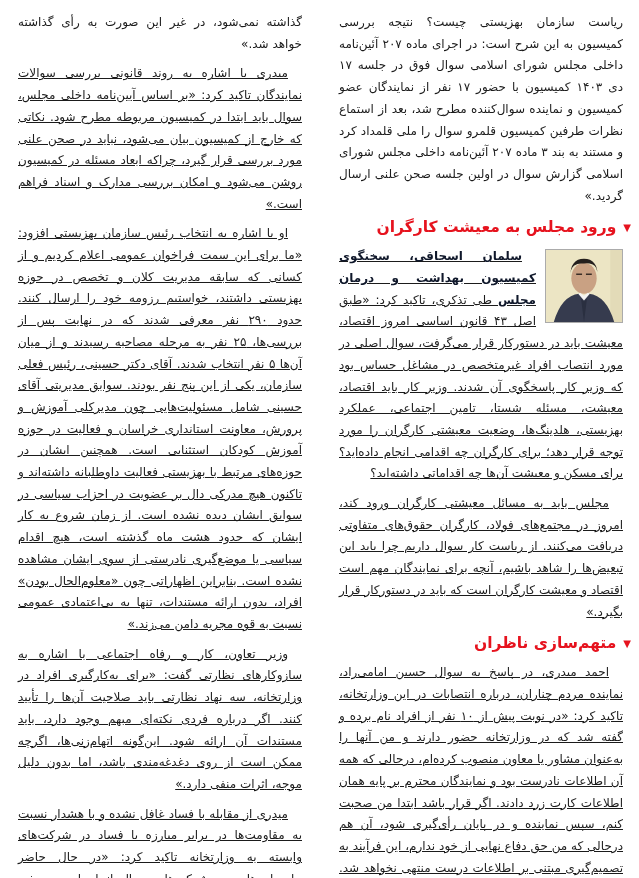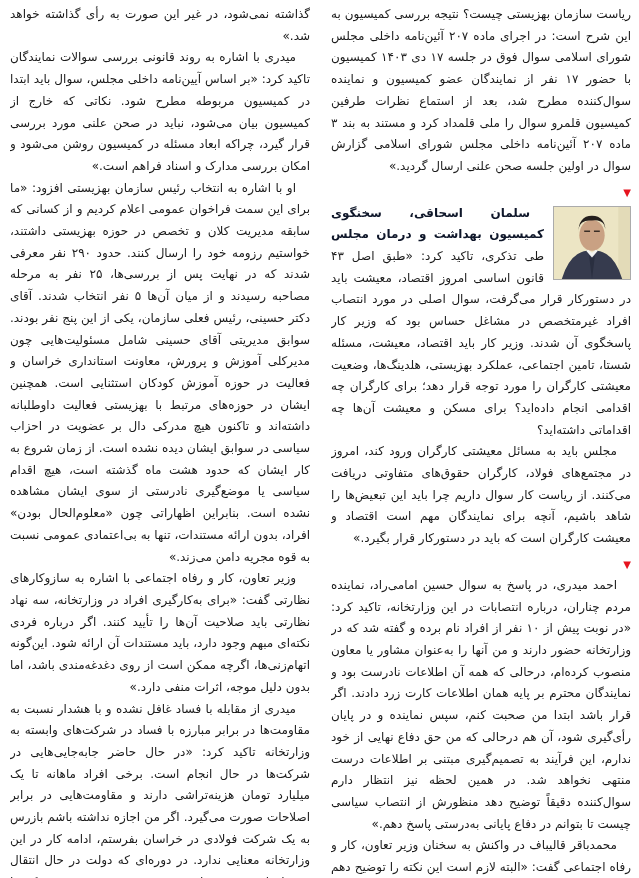--- a/index.html
+++ b/index.html
@@ -17,22 +17,22 @@
     background:#ffffff;
   }
   .columns { display:flex; gap:21px; height:100%; }
   .col {
     flex:0 0 300px; width:300px;
     text-align:justify;
     font-size:12px;
     line-height:21.7px;
     overflow:hidden;
   }
-  .col p { margin:0; }
-  .col p.indent { text-indent:14px; }
+  .col p { margin:8px; }
+  .col p.indent { text-indent:14px;text-decoration:underline; }
   h2.section-head {
     display:flex; align-items:center; gap:7px;
     margin:9px 0 6px 0;
     color:#e6131e;
     font-size:15.5px; font-weight:bold;
     line-height:22px;
     text-align:right;
   }
   .tri {
     color:#e6131e;
@@ -56,20 +56,21 @@
 <body>
 
 <div class="page">
   <div class="columns">
 
     <div class="col">
       <p>ریاست سازمان بهزیستی چیست؟ نتیجه بررسی کمیسیون به این شرح است: در اجرای ماده ۲۰۷ آئین‌نامه داخلی مجلس شورای اسلامی سوال فوق در جلسه ۱۷ دی ۱۴۰۳ کمیسیون با حضور ۱۷ نفر از نمایندگان عضو کمیسیون و نماینده سوال‌کننده مطرح شد، بعد از استماع نظرات طرفین کمیسیون قلمرو سوال را ملی قلمداد کرد و مستند به بند ۳ ماده ۲۰۷ آئین‌نامه داخلی مجلس شورای اسلامی گزارش سوال در اولین جلسه صحن علنی ارسال گردید.»</p>
 
       <h2 class="section-head">
         <span class="tri">▼</span>
+        <span>ورود مجلس به معیشت کارگران</span>
       </h2>
 
       <p class="indent">
         <span class="photo">
           <svg viewBox="0 0 78 74" preserveAspectRatio="none">
             <rect x="0" y="0" width="78" height="74" fill="#ece5c4"></rect>
             <rect x="66" y="0" width="12" height="74" fill="#e3dbb8"></rect>
             <ellipse cx="39" cy="29" rx="13" ry="16" fill="#c9a183"></ellipse>
             <path d="M25,27 Q25,9 39,9 Q53,9 53,27 Q53,17 48,15 Q43,13 39,14 Q33,13 29,16 Q25,19 25,27 Z" fill="#241f1d"></path>
             <path d="M31,25 h6 M41,25 h6" stroke="#3a2e26" stroke-width="1.6"></path>
@@ -78,20 +79,21 @@
             <path d="M36,50 L39,74 L42,50 L39,53 Z" fill="#2a2f40"></path>
           </svg>
         </span>
         <strong class="lead">سلمان اسحاقی، سخنگوی کمیسیون بهداشت و درمان مجلس</strong><span> طی تذکری، تاکید کرد: «طبق اصل ۴۳ قانون اساسی امروز اقتصاد، معیشت باید در دستورکار قرار می‌گرفت، سوال اصلی در مورد انتصاب افراد غیرمتخصص در مشاغل حساس بود که وزیر کار پاسخگوی آن شدند. وزیر کار باید اقتصاد، معیشت، مسئله شستا، تامین اجتماعی، عملکرد بهزیستی، هلدینگ‌ها، وضعیت معیشتی کارگران را مورد توجه قرار دهد؛ برای کارگران چه اقدامی انجام داده‌اید؟ برای مسکن و معیشت آن‌ها چه اقداماتی داشته‌اید؟</span>
       </p>
 
       <p class="indent">مجلس باید به مسائل معیشتی کارگران ورود کند، امروز در مجتمع‌های فولاد، کارگران حقوق‌های متفاوتی دریافت می‌کنند. از ریاست کار سوال داریم چرا باید این تبعیض‌ها را شاهد باشیم، آنچه برای نمایندگان مهم است اقتصاد و معیشت کارگران است که باید در دستورکار قرار بگیرد.»</p>
 
       <h2 class="section-head">
         <span class="tri">▼</span>
+        <span>متهم‌سازی ناظران</span>
       </h2>
 
       <p class="indent">احمد میدری، در پاسخ به سوال حسین امامی‌راد، نماینده مردم چناران، درباره انتصابات در این وزارتخانه، تاکید کرد: «در نوبت پیش از ۱۰ نفر از افراد نام برده و گفته شد که در وزارتخانه حضور دارند و من آنها را به‌عنوان مشاور یا معاون منصوب کرده‌ام، درحالی که همه آن اطلاعات نادرست بود و نمایندگان محترم بر پایه همان اطلاعات کارت زرد دادند. اگر قرار باشد ابتدا من صحبت کنم، سپس نماینده و در پایان رأی‌گیری شود، آن هم درحالی که من حق دفاع نهایی از خود ندارم، این فرآیند به تصمیم‌گیری مبتنی بر اطلاعات درست منتهی نخواهد شد. در همین لحظه نیز انتظار دارم سوال‌کننده دقیقاً توضیح دهد منظورش از انتصاب سیاسی چیست تا بتوانم در دفاع پایانی به‌درستی پاسخ دهم.»</p>
       <p class="indent">محمدباقر قالیباف در واکنش به سخنان وزیر تعاون، کار و رفاه اجتماعی گفت: «البته لازم است این نکته را توضیح دهم که در اینجا همه‌چیز بر اساس آیین‌نامه داخلی مجلس پیش می‌رود. چه نمایندگان، چه وزرا و چه بنده، همه باید بر اساس همان آیین‌نامه عمل کنیم. طبق آیین‌نامه، جنابعالی دو نوبت ۱۵ دقیقه‌ای برای صحبت در اختیار دارید، اما آخرین کسی که صحبت می‌کند سوال‌کننده است. اگر سوال‌کننده قانع شود، موضوع به رأی</p>
     </div>
 
     <div class="col">
       <p>گذاشته نمی‌شود، در غیر این صورت به رأی گذاشته خواهد شد.»</p>
       <p class="indent">میدری با اشاره به روند قانونی بررسی سوالات نمایندگان تاکید کرد: «بر اساس آیین‌نامه داخلی مجلس، سوال باید ابتدا در کمیسیون مربوطه مطرح شود. نکاتی که خارج از کمیسیون بیان می‌شود، نباید در صحن علنی مورد بررسی قرار گیرد، چراکه ابعاد مسئله در کمیسیون روشن می‌شود و امکان بررسی مدارک و اسناد فراهم است.»</p>
       <p class="indent">او با اشاره به انتخاب رئیس سازمان بهزیستی افزود: «ما برای این سمت فراخوان عمومی اعلام کردیم و از کسانی که سابقه مدیریت کلان و تخصص در حوزه بهزیستی داشتند، خواستیم رزومه خود را ارسال کنند. حدود ۲۹۰ نفر معرفی شدند که در نهایت پس از بررسی‌ها، ۲۵ نفر به مرحله مصاحبه رسیدند و از میان آن‌ها ۵ نفر انتخاب شدند. آقای دکتر حسینی، رئیس فعلی سازمان، یکی از این پنج نفر بودند. سوابق مدیریتی آقای حسینی شامل مسئولیت‌هایی چون مدیرکلی آموزش و پرورش، معاونت استانداری خراسان و فعالیت در حوزه آموزش کودکان استثنایی است. همچنین ایشان در حوزه‌های مرتبط با بهزیستی فعالیت داوطلبانه داشته‌اند و تاکنون هیچ مدرکی دال بر عضویت در احزاب سیاسی در سوابق ایشان دیده نشده است. از زمان شروع به کار ایشان که حدود هشت ماه گذشته است، هیچ اقدام سیاسی یا موضع‌گیری نادرستی از سوی ایشان مشاهده نشده است. بنابراین اظهاراتی چون «معلوم‌الحال بودن» افراد، بدون ارائه مستندات، تنها به بی‌اعتمادی عمومی نسبت به قوه مجریه دامن می‌زند.»</p>

